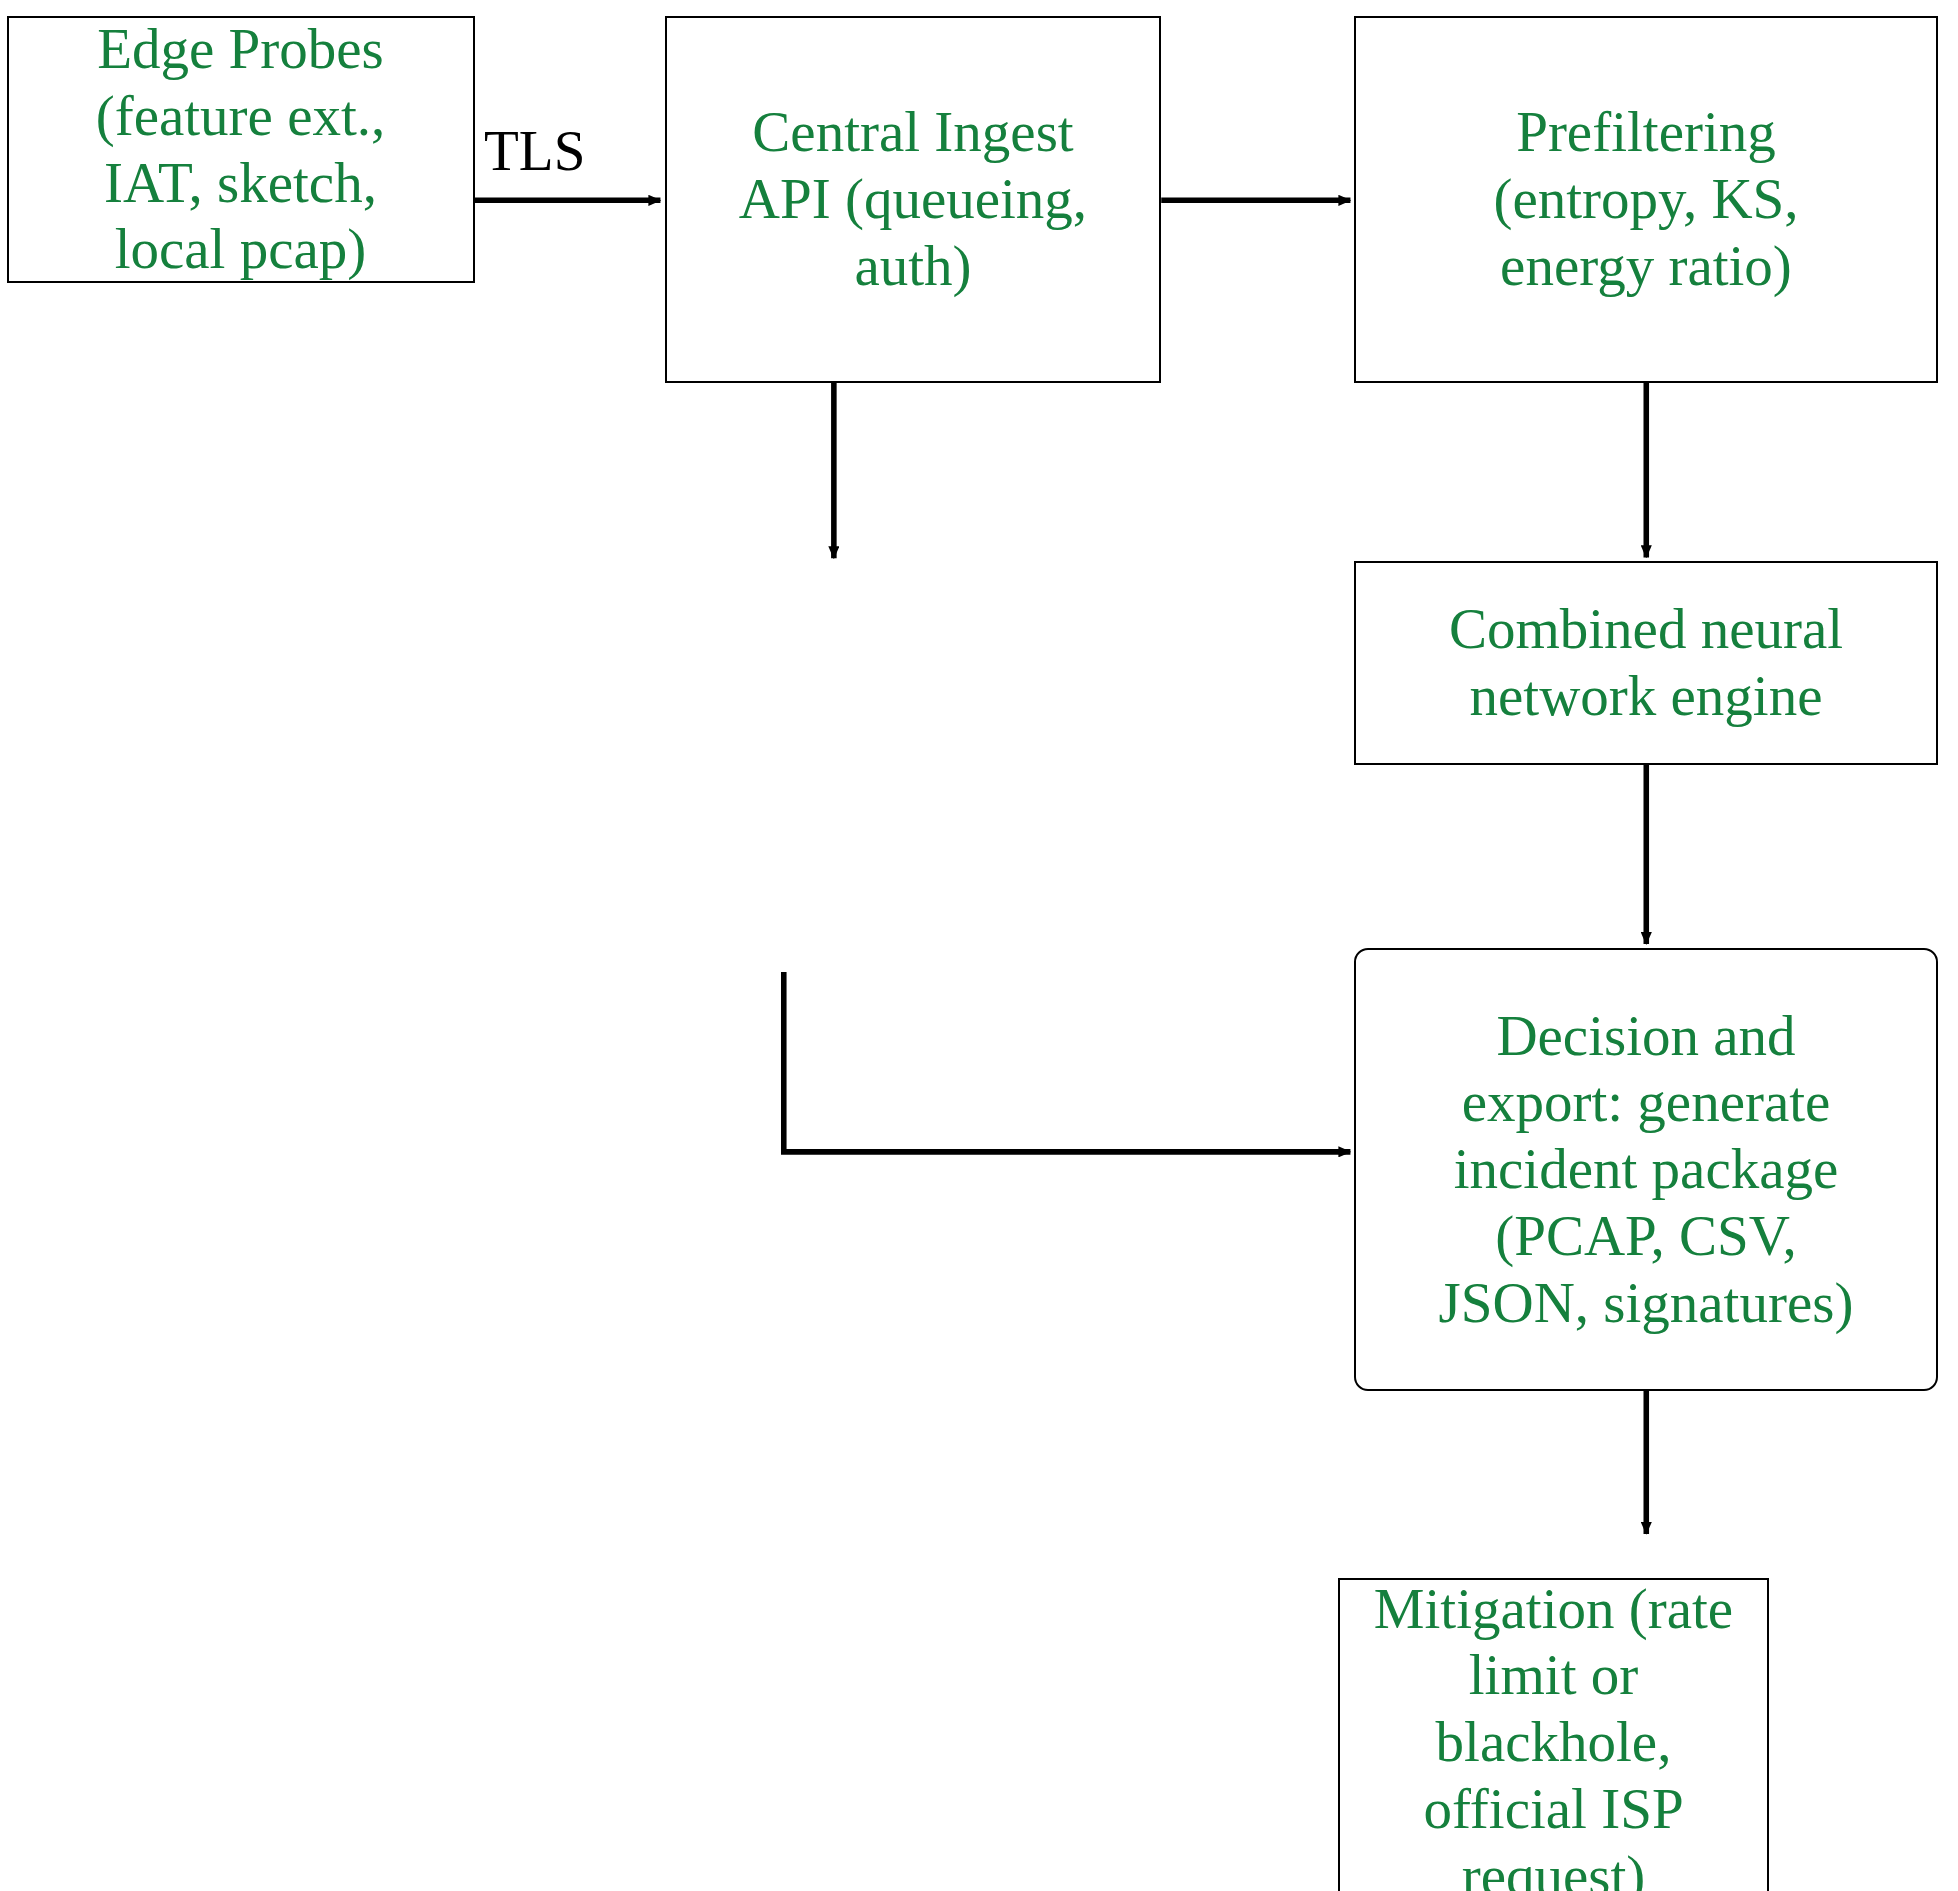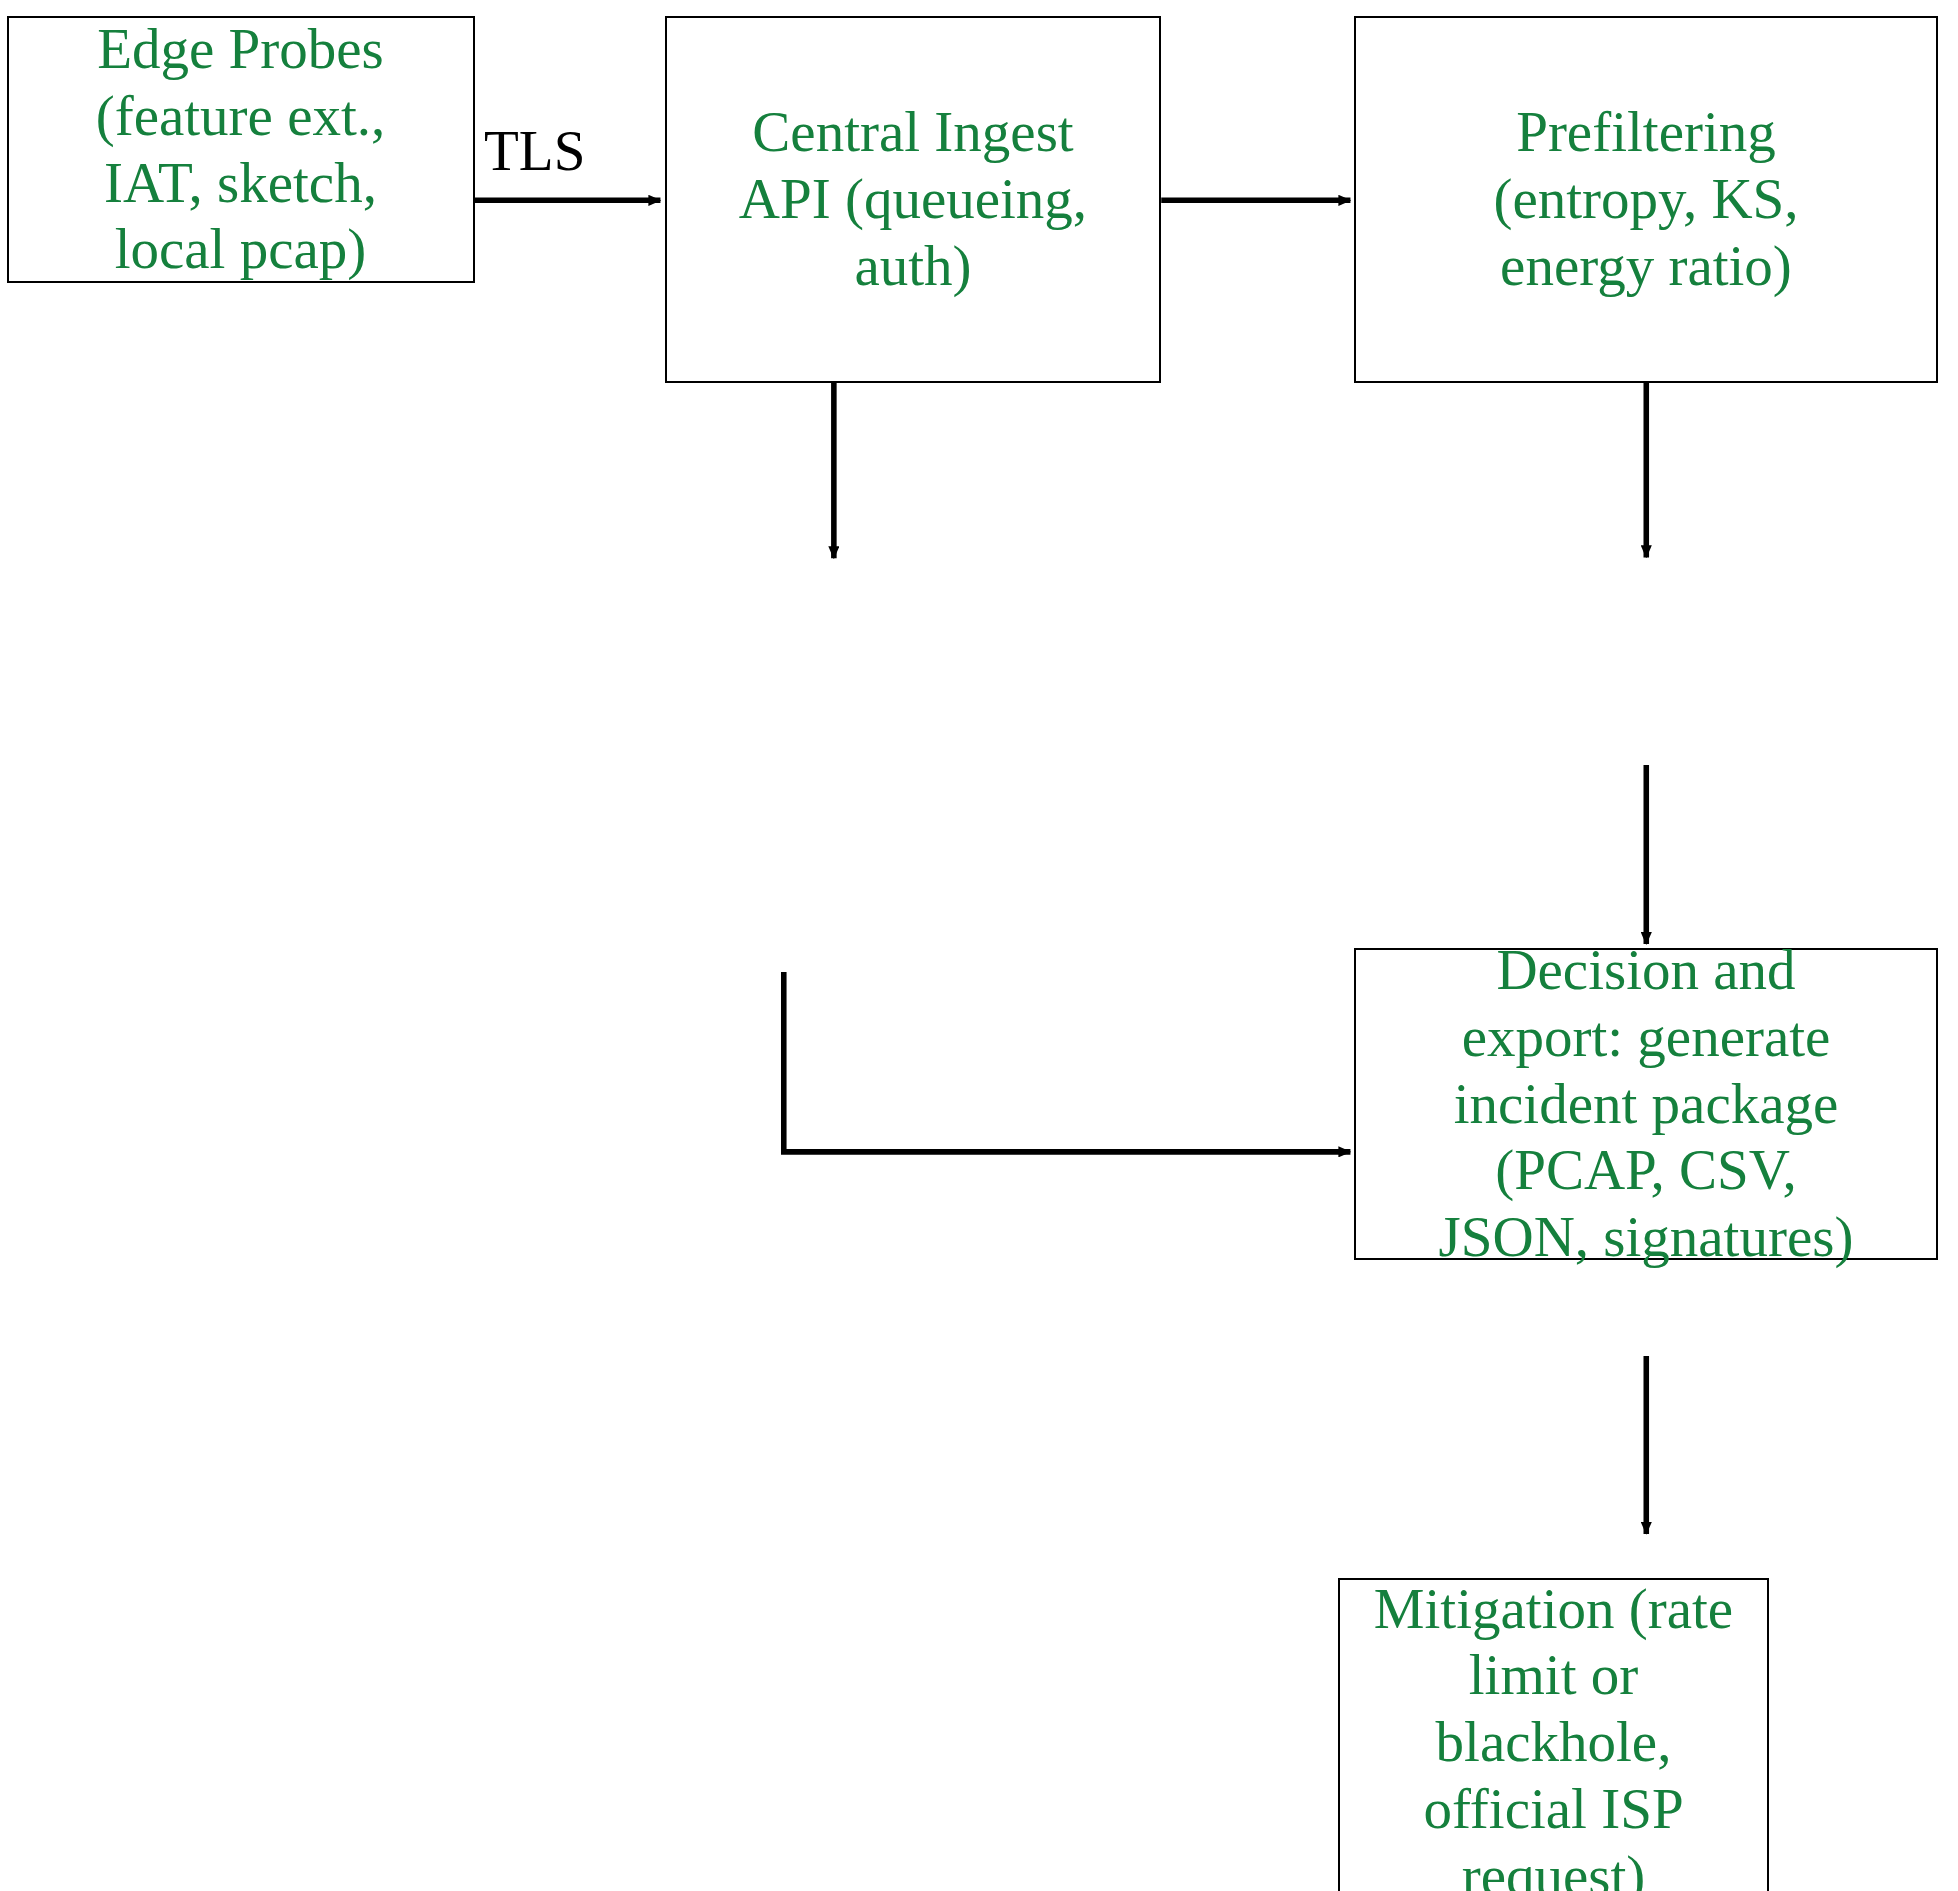--- a/index.html
+++ b/index.html
@@ -105,22 +105,26 @@
 energy ratio)</span>
   </div>
 
   <div class="node" style="left:665px; top:16px; width:496px; height:367px;">
     <span>Central Ingest
 API (queueing,
 auth)</span>
   </div>
 
 
+  <div class="node" style="left:1354px; top:561px; width:584px; height:204px;">
+    <span>Combined neural
+network engine</span>
+  </div>
 
-  <div class="node" style="left:1354px; top:948px; width:584px; height:312px;">
+  <div class="node" style="left:1354px; top:948px; width:584px; height:443px;border-radius:14px;">
     <span>Decision and
 export: generate
 incident package
 (PCAP, CSV,
 JSON, signatures)</span>
   </div>
 
   <div class="node" style="left:1338px; top:1538px; width:431px; height:329px;margin-top:40px;">
     <span>Mitigation (rate
 limit or blackhole,

